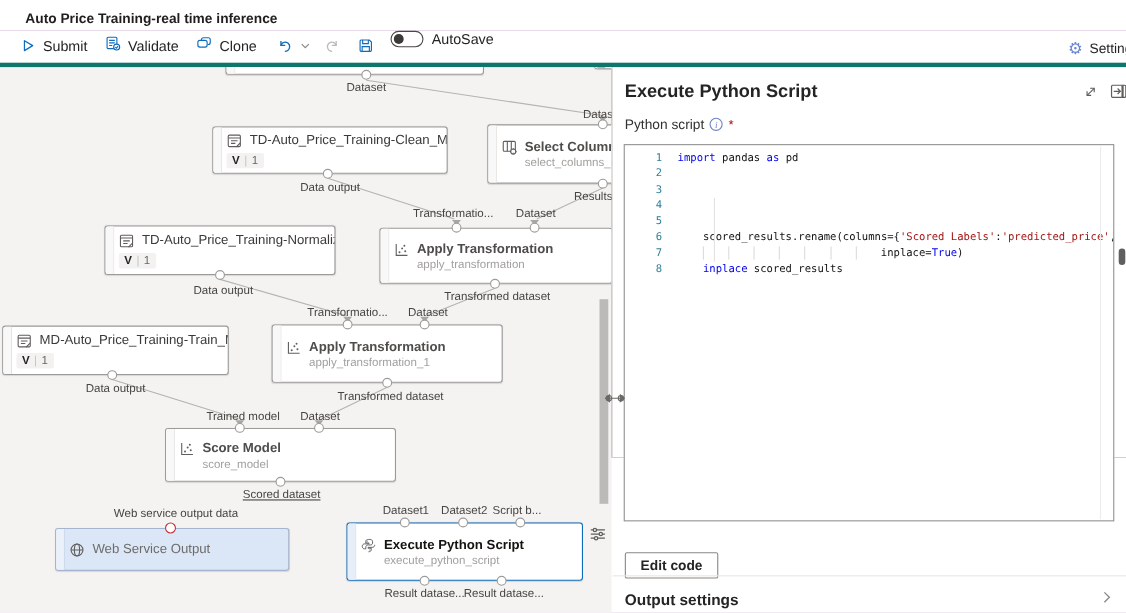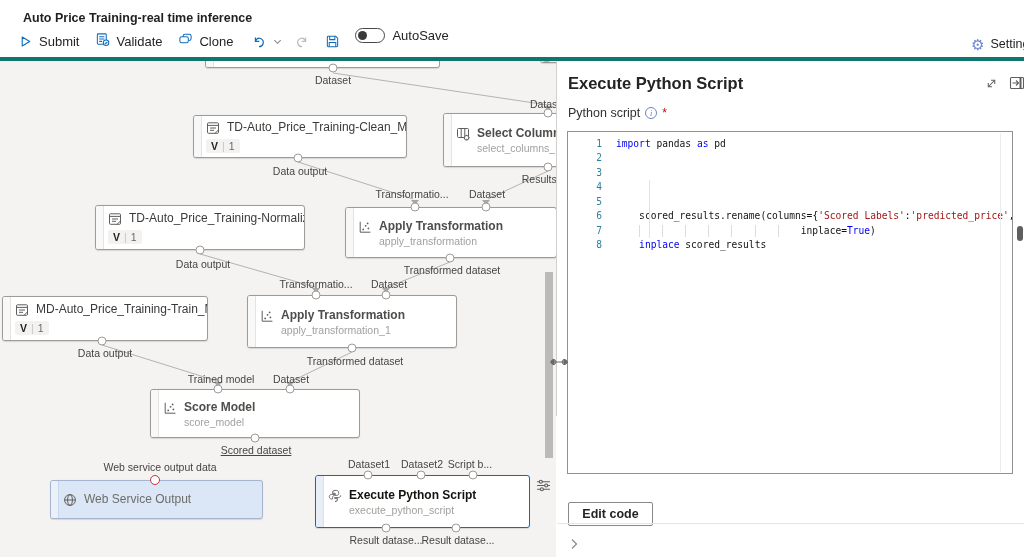--- a/index.html
+++ b/index.html
@@ -449,20 +449,21 @@
           <div class="code-line"><span class="line-num">6</span><span><span class="tk-p">    scored_results.rename(columns={</span><span class="tk-s">'Scored Labels'</span><span class="tk-p">:</span><span class="tk-s">'predicted_price'</span><span class="tk-p">,</span></span></div>
           <div class="code-line"><span class="line-num">7</span><span><span class="tk-p">    </span><span class="tk-guide"></span><span class="tk-guide"></span><span class="tk-guide"></span><span class="tk-guide"></span><span class="tk-guide"></span><span class="tk-guide"></span><span class="tk-guide"></span><span class="tk-p">inplace=</span><span class="tk-k">True</span><span class="tk-p">)</span></span></div>
           <div class="code-line"><span class="line-num">8</span><span><span class="tk-p">    </span><span class="tk-k">inplace</span><span class="tk-p"> scored_results</span></span></div>
         </div>
       <div class="panel-scrollbar"></div>
 
       <button class="edit-code">Edit code</button>
 
       <div class="section-divider"></div>
       <div class="section-row">
+        <span class="sec-lbl">Output settings</span>
         <span>
           <svg viewBox="0 0 12 12" style="stroke:#8a8886;fill:none;stroke-width:1.2;width:12px;height:12px">
               <path d="M4 1.5 L8.5 6 L4 10.5"></path>
             </svg>
         </span>
       </div>
     </div>
   </div>
 </div>
 

